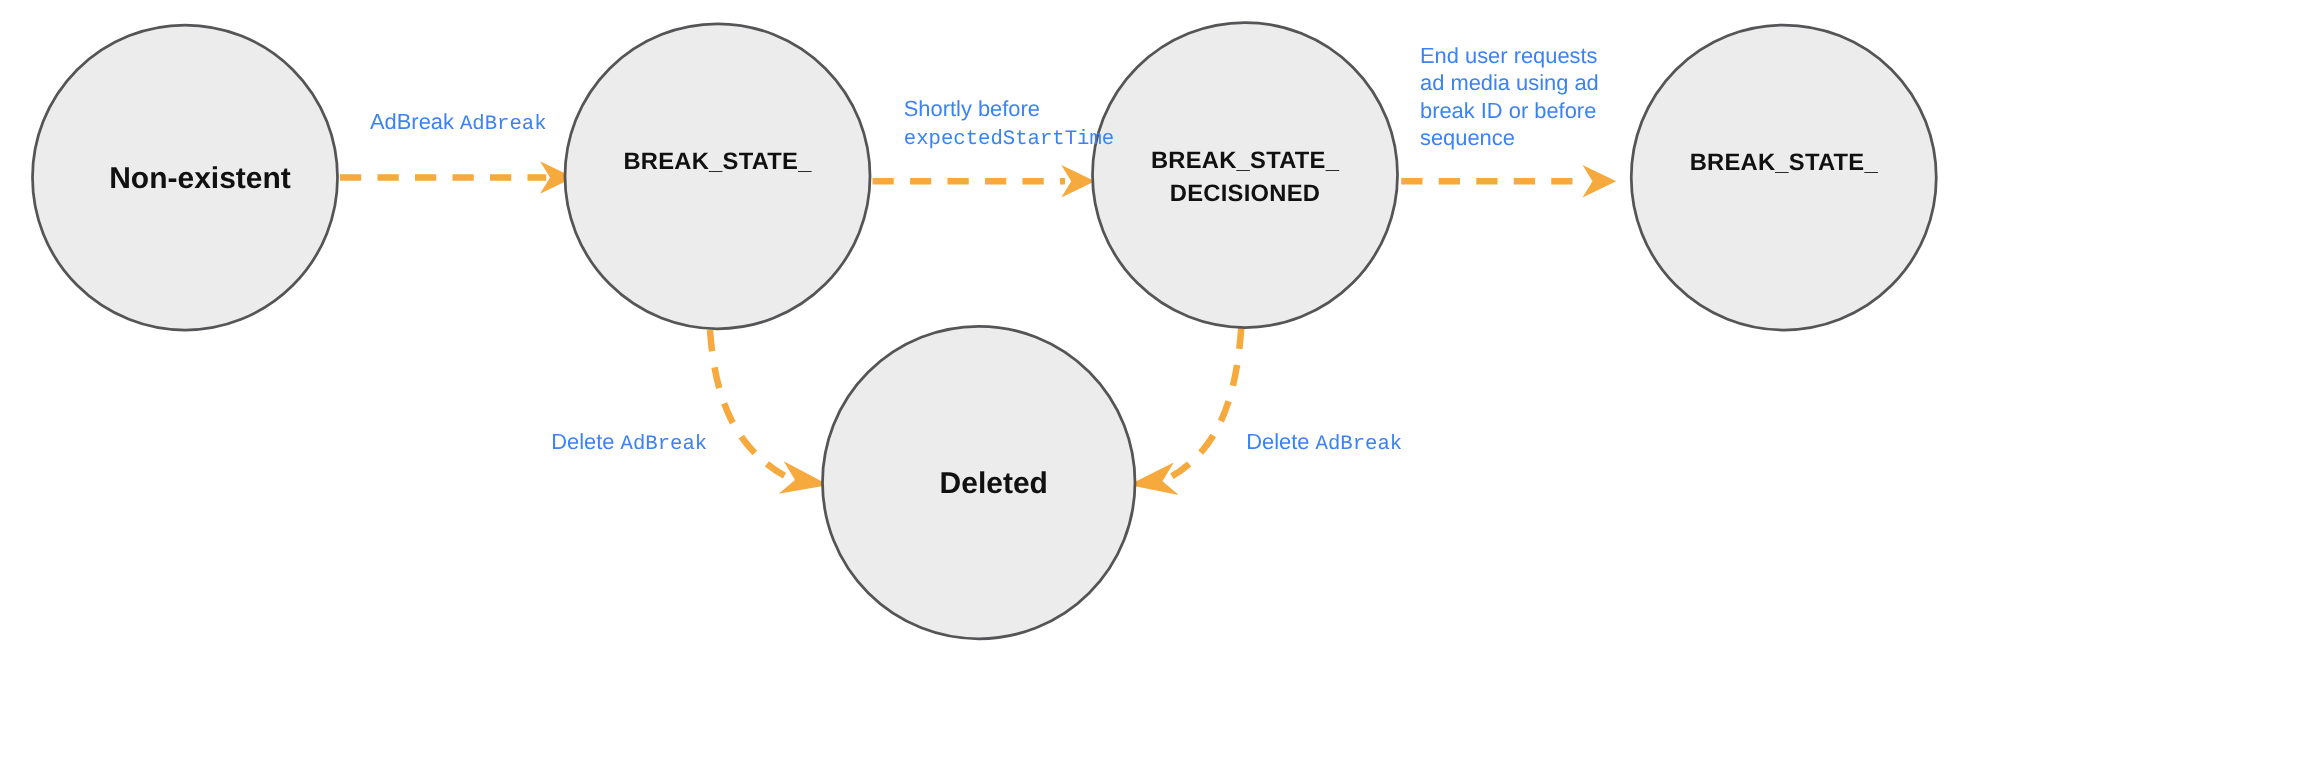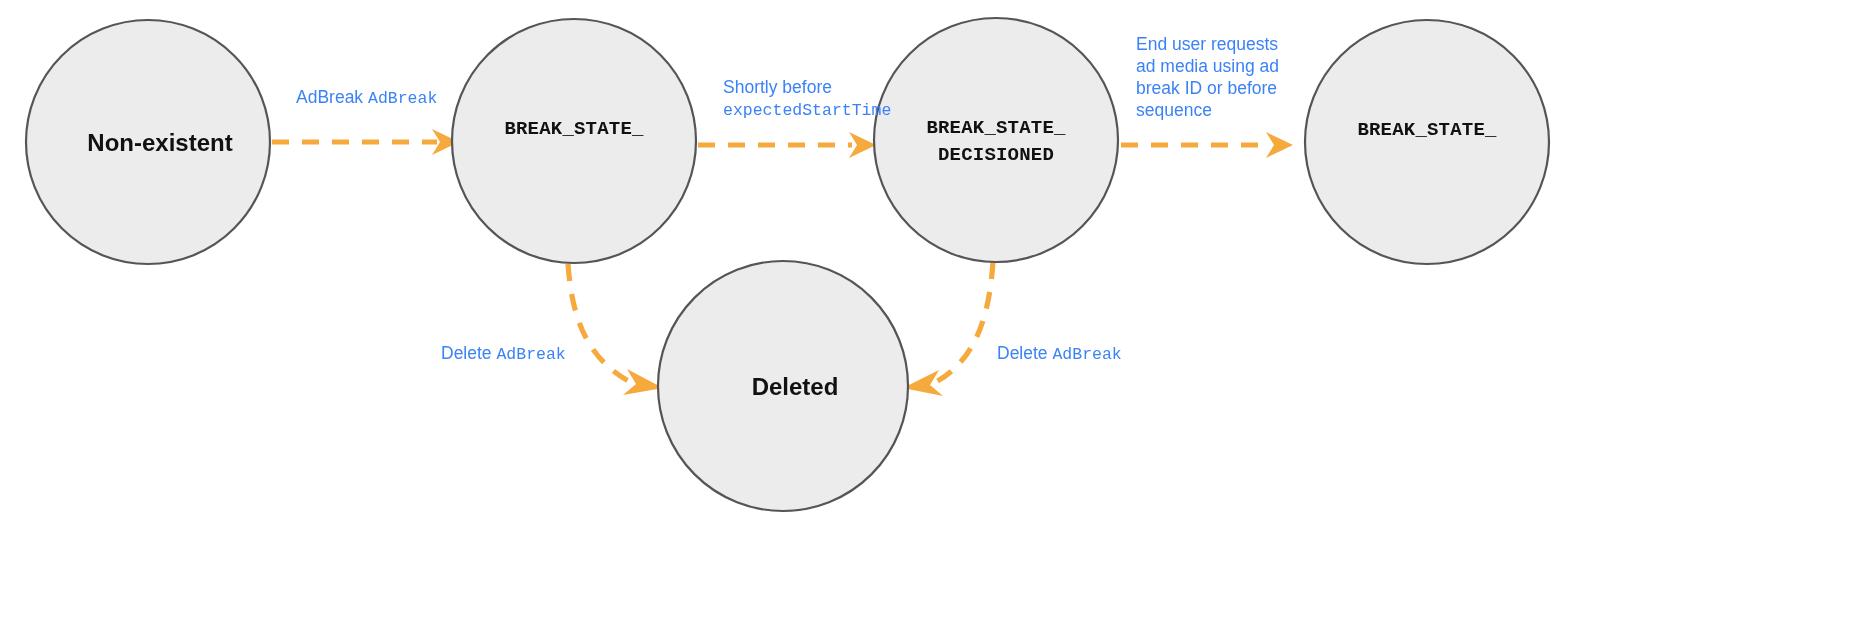--- a/index.html
+++ b/index.html
@@ -60,21 +60,21 @@
   }
   .node-text-box.sans {
     font-family: "Liberation Sans", sans-serif;
     font-weight: bold;
     font-size: 24px;
     color: #111111;
     line-height: 25px;
     margin-left: 12px;
   }
   .node-text-box.mono {
-    font-family: Liberation Mono, monospace;
+    font-family: Liberation Sans, sans-serif;
     font-weight: bold;
     font-size: 19px;
     color: #111111;
     line-height: 27px;
     letter-spacing: 0.2px;
   }
 </style>
 </head>
 <body>
 

